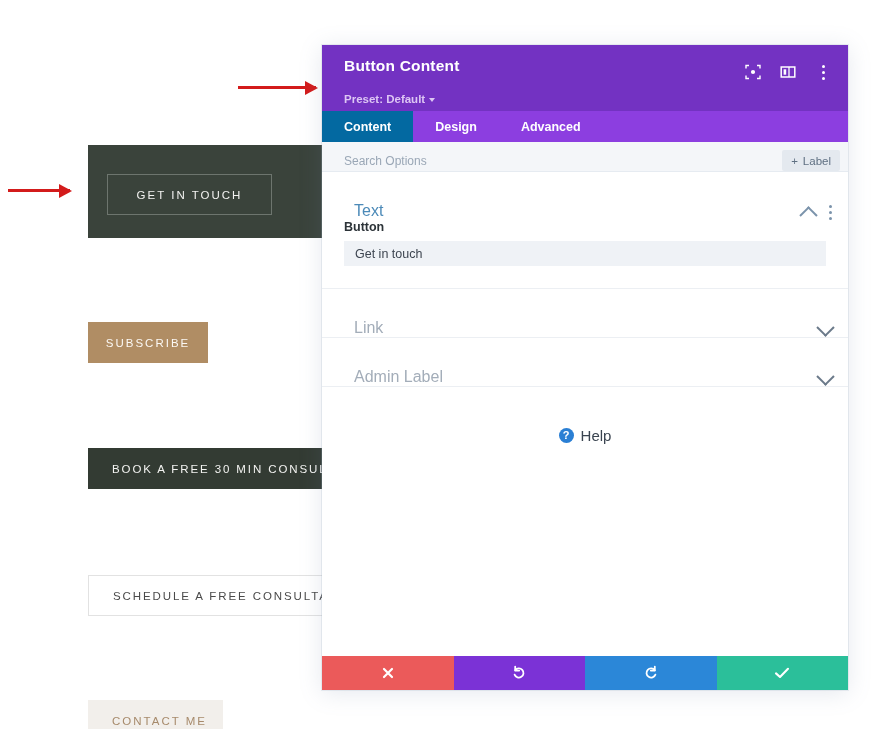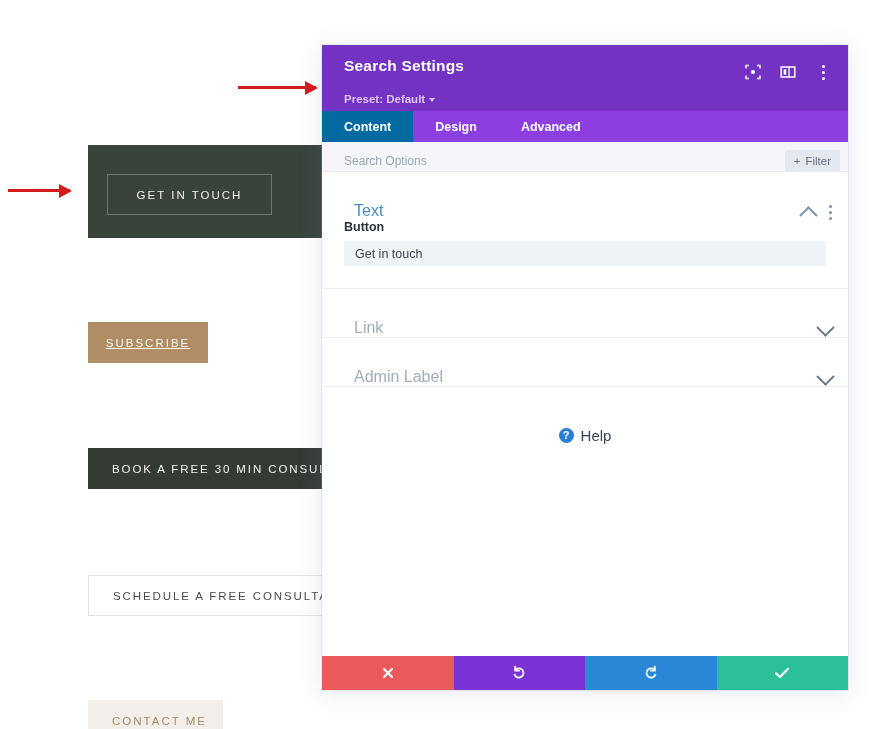--- a/index.html
+++ b/index.html
@@ -78,21 +78,20 @@
     top: 322px;
     width: 120px;
     height: 41px;
     background: #b08d64;
     display: flex;
     align-items: center;
     justify-content: center;
     color: #fbf8f4;
     font-size: 11.5px;
     letter-spacing: 2.0px;
-    text-decoration: underline;
   }
 
   
   .btn-dark-solid {
     position: absolute;
     left: 88px;
     top: 448px;
     width: 350px;
     height: 41px;
     background: #333b33;
@@ -381,21 +380,21 @@
     <div class="btn-dark-solid">BOOK A FREE 30 MIN CONSULTATION</div>
 
     <div class="btn-white-bordered">SCHEDULE A FREE CONSULTATION</div>
 
     <div class="btn-light-gray">CONTACT ME</div>
   </div>
 
   <div class="modal">
 
     <div class="modal-titlebar">
-      <div class="modal-title">Search Settings</div>
+      <div class="modal-title">Button Content</div>
 
       <div class="modal-preset">
         <span>Preset: Default</span>
         <span class="caret-down-sm"></span>
       </div>
 
       <div class="title-icons">
         <span class="ticon">
           <svg width="16" height="16" viewBox="0 0 16 16">
             <path d="M1 4.5V1.5h3M15 4.5V1.5h-3M1 11.5v3h3M15 11.5v3h-3" fill="none" stroke="#ffffff" stroke-width="1.4"></path>
@@ -422,21 +421,21 @@
     <div class="modal-tabs">
       <div class="tab active">Content</div>
       <div class="tab">Design</div>
       <div class="tab">Advanced</div>
     </div>
 
     <div class="modal-search">
       <input class="search-input" type="text" placeholder="Search Options" style="">
       <button class="filter-btn">
         <span>+</span>
-        <span>Filter</span>
+        <span>Label</span>
       </button>
     </div>
 
     <div class="modal-body">
 
       <div class="acc-section">
         <div class="acc-head">
           <span class="acc-title-open">Text</span>
           <span class="acc-icons">
             <span class="chev up"></span>

